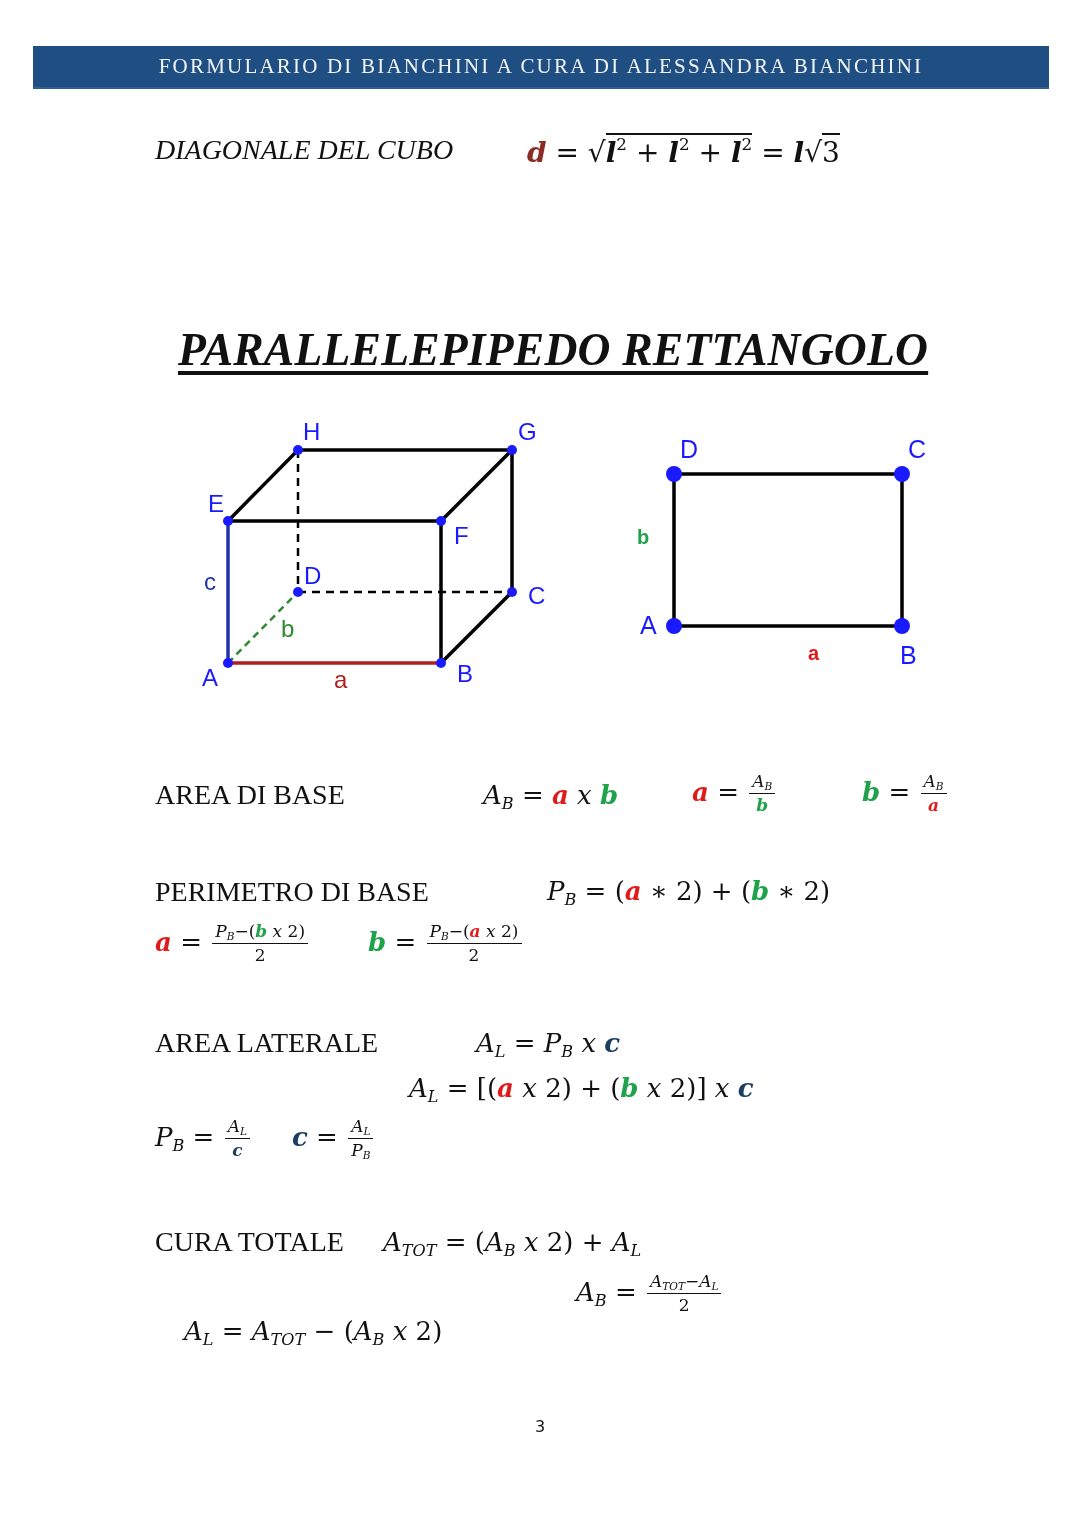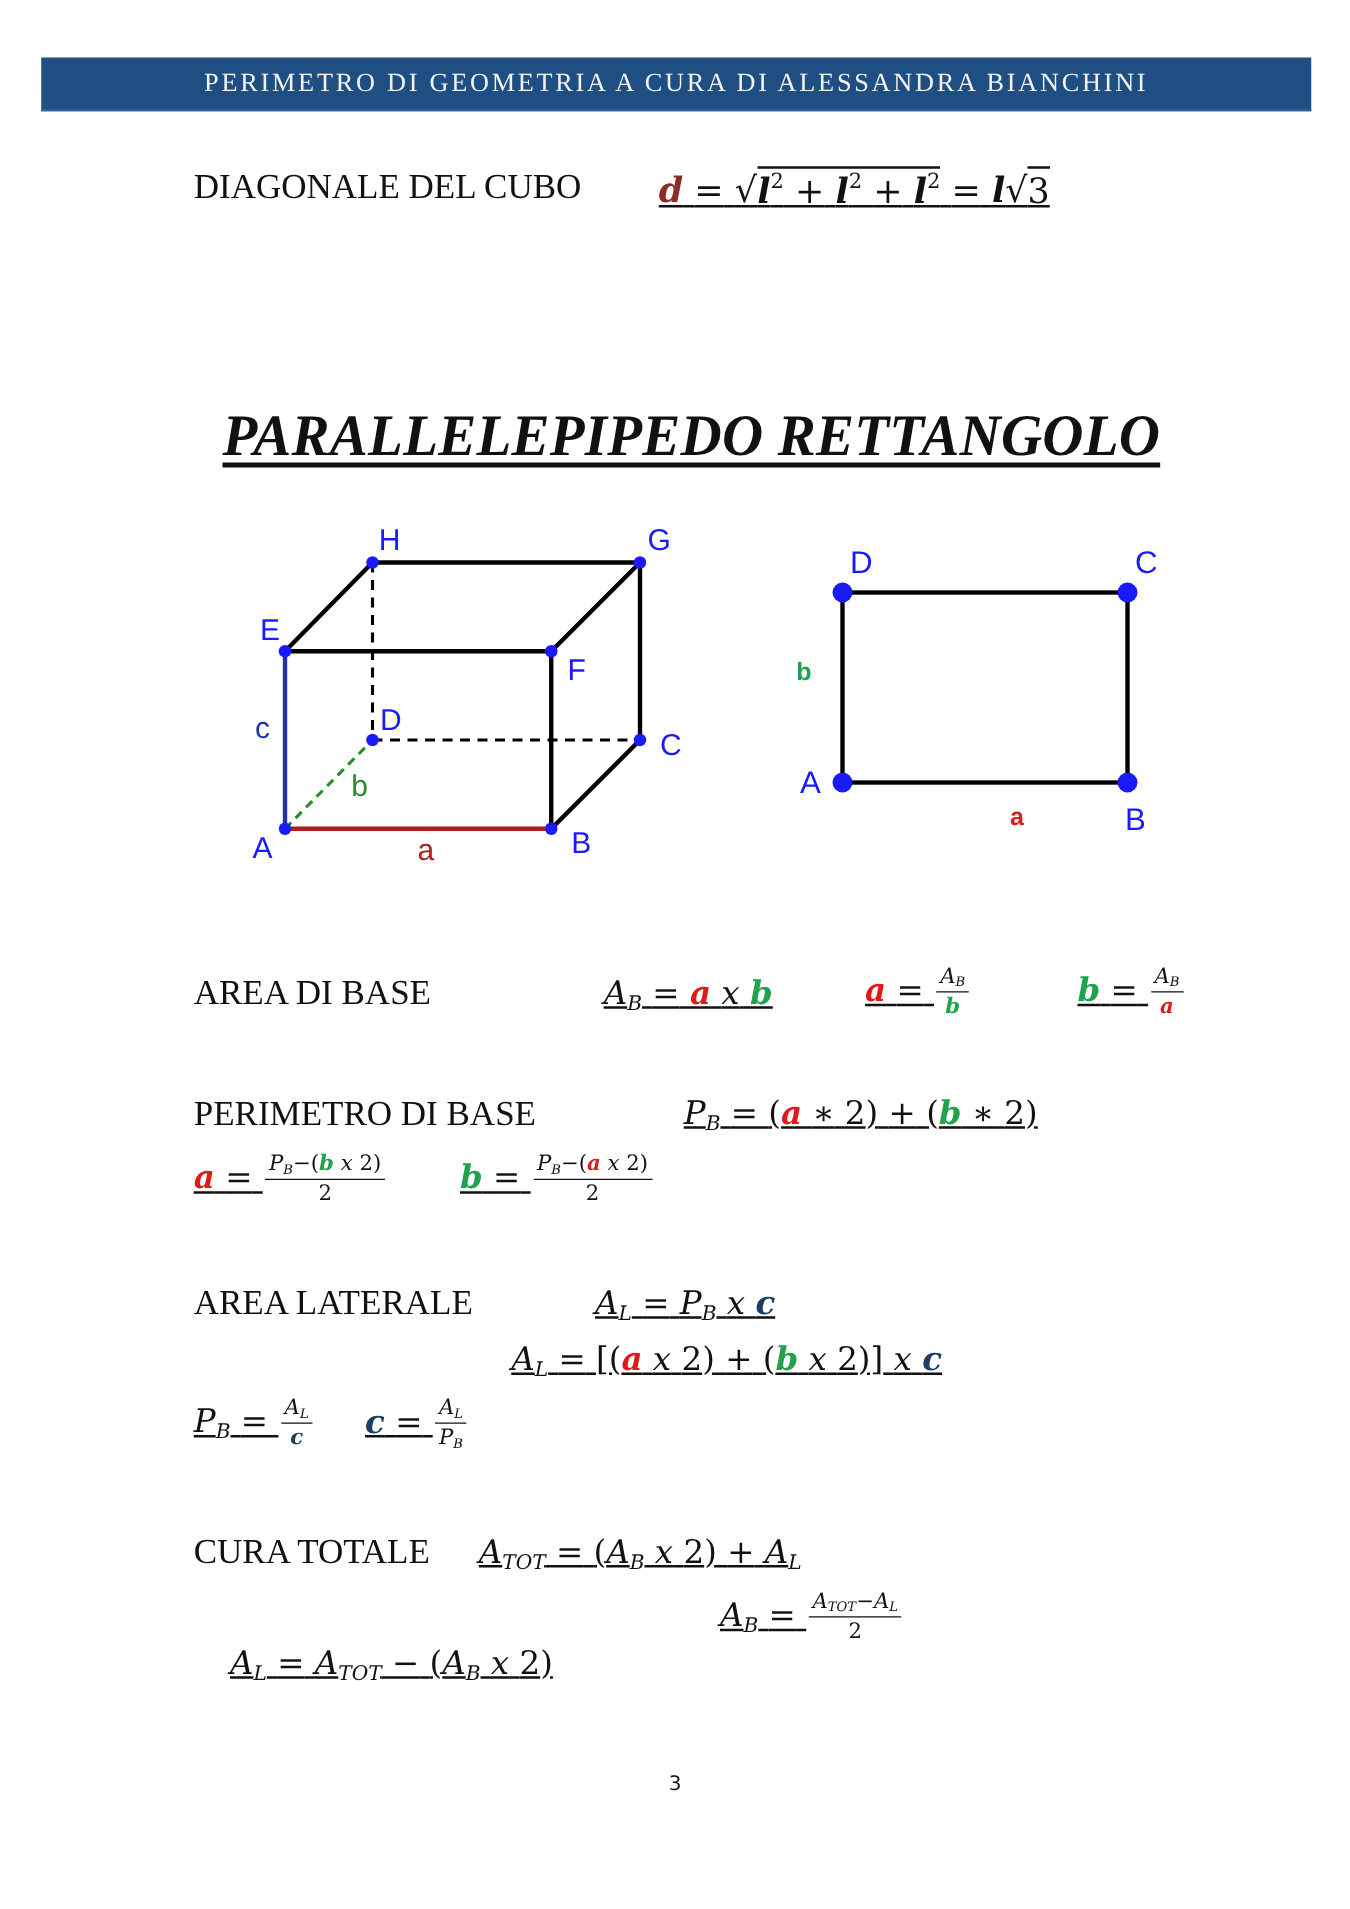--- a/index.html
+++ b/index.html
@@ -1,45 +1,45 @@
 <!DOCTYPE html>
 <html><head>
 <meta charset="utf-8">
 <style>
   html, body { margin: 0; padding: 0; background: #ffffff; }
   body { width: 1080px; height: 1527px; position: relative; overflow: hidden; font-family: "Liberation Serif", serif; color: #111; }
   .abs { position: absolute; }
   .header-bar { left: 33px; top: 46px; width: 1016px; height: 41px; background: #1f4e82; border-bottom: 2px solid #2f5f95; }
   .header-text { width: 100%; text-align: center; color: #f2f4f8; font-family: "Liberation Serif", serif; font-size: 21px; letter-spacing: 2.2px; line-height: 41px; }
   .label { font-family: "Liberation Serif", serif; font-size: 28px; color: #111; white-space: nowrap; }
-  .math { font-family: "DejaVu Serif", serif; font-style: italic; font-size: 26px; color: #111; white-space: nowrap; text-decoration: underline; }
+  .math { font-family: "DejaVu Serif", serif; font-style: italic; font-size: 26px; color: #111; white-space: nowrap; }
   .math .up { font-style: normal; }
   .math sub { font-size: 0.62em; vertical-align: -0.3em; }
   .math sup { font-size: 0.6em; vertical-align: 0.7em; }
   .red { color: #e01a1a; font-weight: bold; }
   .green { color: #1fa34a; font-weight: bold; }
   .navy { color: #1b3e62; font-weight: bold; }
   .brown { color: #8b2d26; font-weight: bold; }
   .frac { display: inline-flex; flex-direction: column; align-items: center; vertical-align: middle; font-size: 17px; line-height: 1.15; margin: 0 2px; }
   .frac .num { border-bottom: 1.5px solid #111; padding: 0 3px 1px; }
   .frac .den { padding: 2px 3px 0; font-style: normal; }
   .frac .den i { font-style: italic; }
   .sqrt-over { border-top: 2px solid #111; padding-top: 1px; }
   .title { left: 178px; top: 322px; font-family: "Liberation Serif", serif; font-size: 47px; font-weight: bold; font-style: italic; text-decoration: underline; text-decoration-thickness: 4px; text-underline-offset: 6px; white-space: nowrap; letter-spacing: 0.2px; transform: scaleX(0.97); transform-origin: left; }
   .page-num { left: 0; width: 1080px; top: 1417px; text-align: center; font-family: "DejaVu Sans", sans-serif; font-size: 16px; color: #111; }
   svg text { font-family: "Liberation Sans", sans-serif; }
 </style>
 </head>
 <body>
 
 <div class="abs header-bar">
-  <div class="header-text">PERIMETRO DI GEOMETRIA A CURA DI ALESSANDRA BIANCHINI</div>
-</div>
-
-<div class="abs label" style="left:155px; top:134px;">DIAGONALE DEL CUBO</div>
+  <div class="header-text">FORMULARIO DI BIANCHINI A CURA DI ALESSANDRA BIANCHINI</div>
+</div>
+
+<div class="abs label" style="left:155px; top:134px;font-style:italic;">DIAGONALE DEL CUBO</div>
 <div class="abs math" style="left:527px; top:134px; font-size:28px;">
   <span class="brown">d</span>
   <span class="up">=</span>
   <span class="up">√</span><span class="sqrt-over"><b>l</b><sup class="up">2</sup> <span class="up">+</span> <b>l</b><sup class="up">2</sup> <span class="up">+</span> <b>l</b><sup class="up">2</sup></span>
   <span class="up">=</span>
   <b>l</b><span class="up">√</span><span class="up sqrt-over">3</span>
 </div>
 
 <div class="abs title">PARALLELEPIPEDO RETTANGOLO</div>
 

